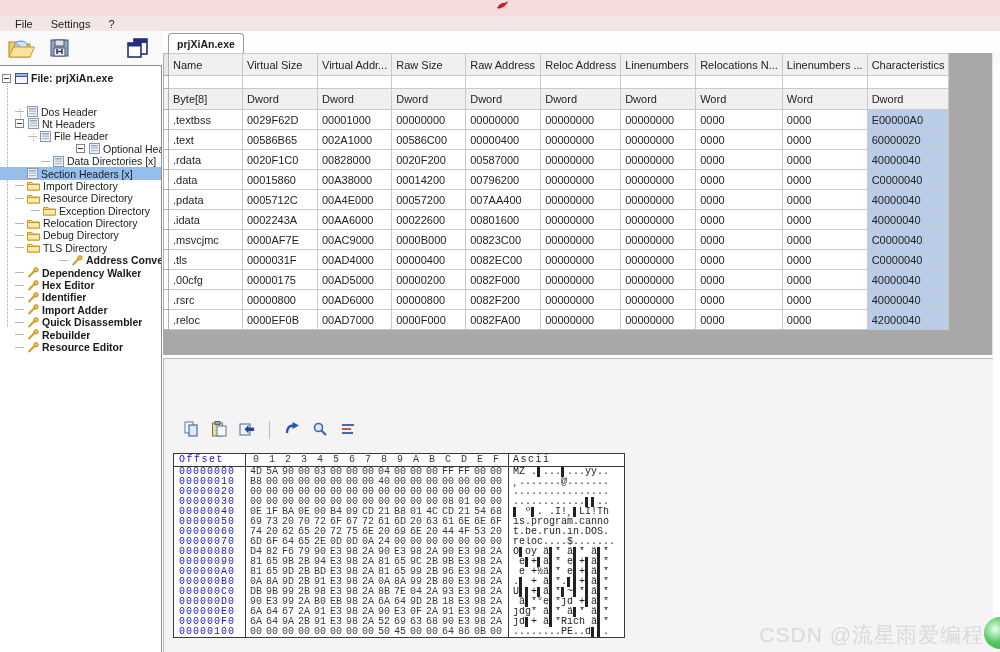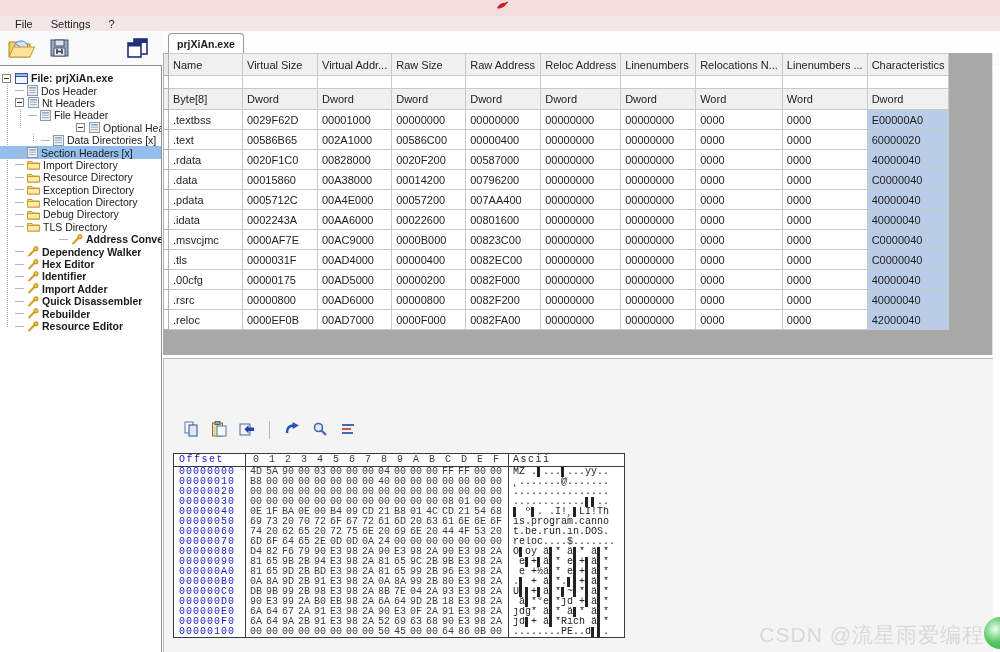--- a/index.html
+++ b/index.html
@@ -121,21 +121,21 @@
           </svg>
         </span>
         <span class="ticon">
           <svg width="13" height="11" viewBox="0 0 13 11">
             <rect x="0.5" y="0.5" width="12" height="10" fill="#f4f8ff" stroke="#3355aa"></rect>
             <rect x="0.5" y="0.5" width="12" height="3" fill="#9db8dd" stroke="#3355aa"></rect>
           </svg>
         </span>
         <span class="tlabel">File: prjXiAn.exe</span>
       </div>
-      <div class="tree-row" style="padding-left: 15px;">
+      <div class="tree-row" style="padding-left: 15px; margin-top: 21px;">
         <span class="connector"></span>
         <span class="ticon">
           <svg width="11" height="11" viewBox="0 0 11 11">
             <rect x="0.5" y="0.5" width="10" height="10" fill="#eef1f6" stroke="#8a98a8"></rect>
             <rect x="2" y="2.2" width="7" height="1.2" fill="#7d92b8"></rect>
             <rect x="2" y="4.6" width="7" height="1.2" fill="#aab8cc"></rect>
             <rect x="2" y="7" width="7" height="1.2" fill="#aab8cc"></rect>
           </svg>
         </span>
         <span class="tlabel">Dos Header</span>
@@ -223,21 +223,21 @@
       <div class="tree-row" style="padding-left: 15px;">
         <span class="connector"></span>
         <span class="ticon">
           <svg width="13" height="11" viewBox="0 0 13 11">
             <path d="M0.5 2.5 h4.5 l1.5 1.5 h6 v6 h-12 z" fill="#fcd575" stroke="#c79a2e"></path>
             <path d="M0.5 4.5 h12 v5.5 h-12 z" fill="#ffe9a8" stroke="#c79a2e"></path>
           </svg>
         </span>
         <span class="tlabel">Resource Directory</span>
       </div>
-      <div class="tree-row" style="padding-left: 15px;">
+      <div class="tree-row" style="padding-left: 31px;">
         <span class="connector"></span>
         <span class="ticon">
           <svg width="13" height="11" viewBox="0 0 13 11">
             <path d="M0.5 2.5 h4.5 l1.5 1.5 h6 v6 h-12 z" fill="#fcd575" stroke="#c79a2e"></path>
             <path d="M0.5 4.5 h12 v5.5 h-12 z" fill="#ffe9a8" stroke="#c79a2e"></path>
           </svg>
         </span>
         <span class="tlabel">Exception Directory</span>
       </div>
       <div class="tree-row" style="padding-left: 15px;">

